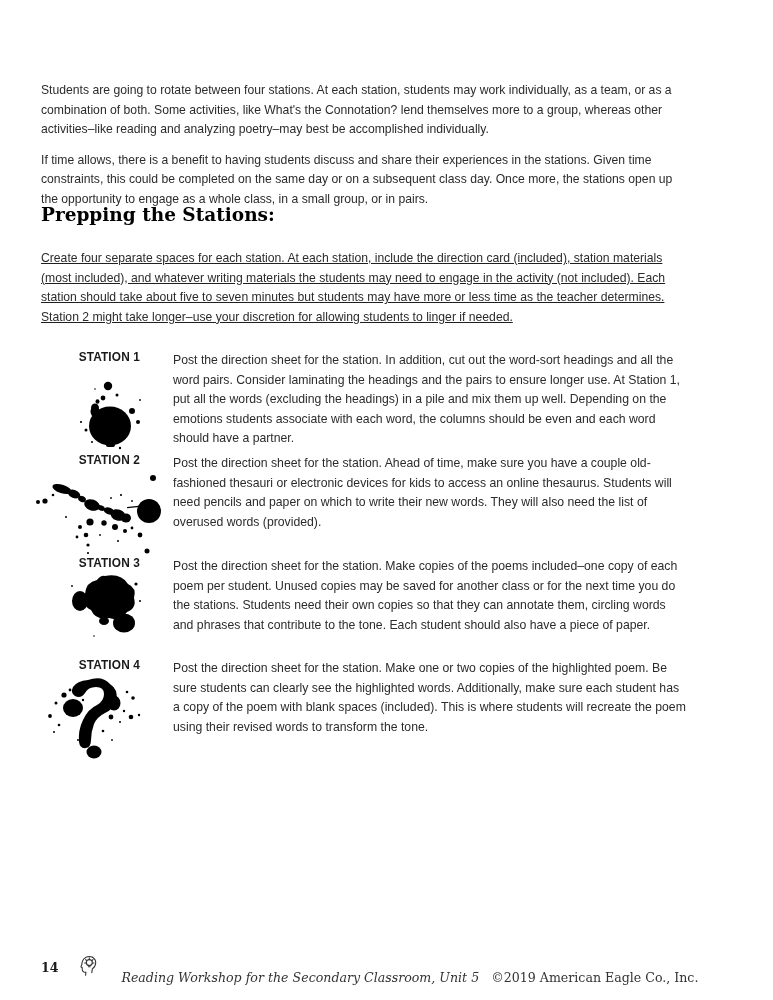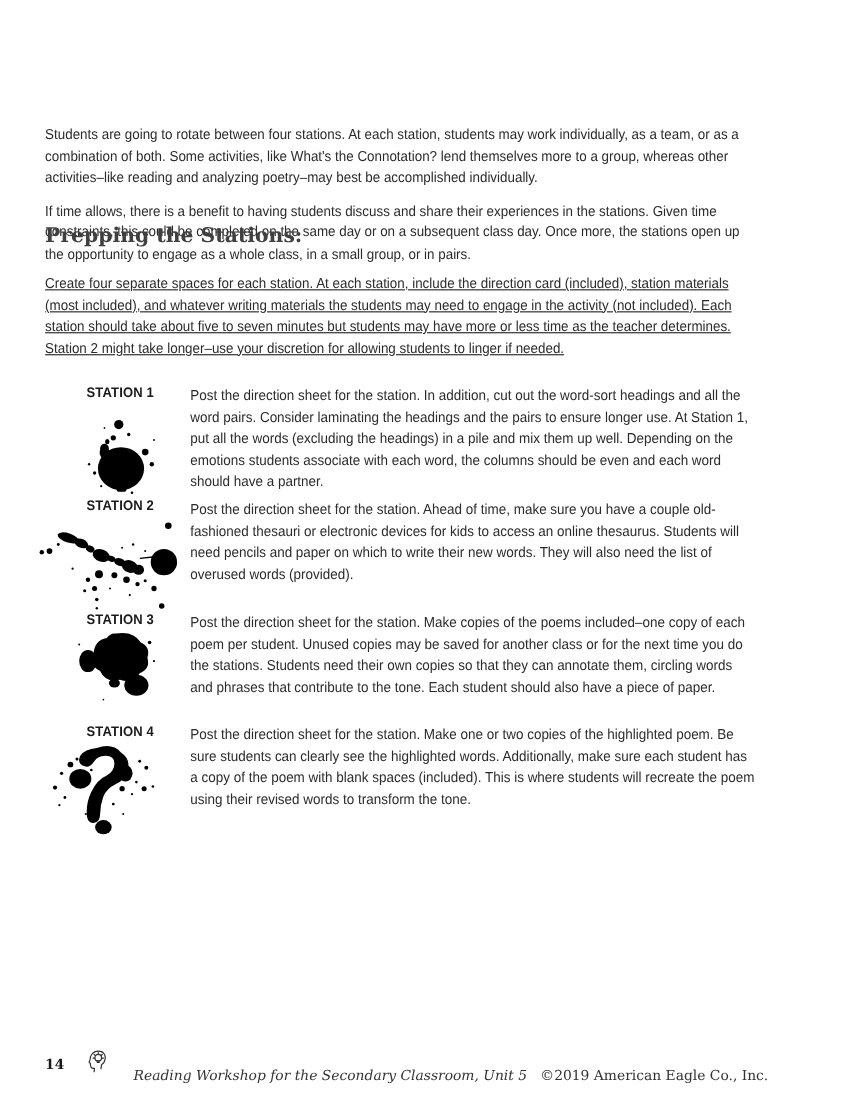--- a/index.html
+++ b/index.html
@@ -55,21 +55,21 @@
     color: #2b2b2b;
     text-align: left;
   }
 
   .section-head {
     position: absolute;
     left: 41px;
     font-family: "DejaVu Serif", "Liberation Serif", serif;
     font-weight: bold;
     font-size: 18.5px;
-    color: #404040;
+    color: #000000;
   }
 
   
   .station {
     position: absolute;
     left: 0;
     width: 773px;
   }
   .station-label {
     position: absolute;
@@ -128,21 +128,21 @@
     margin-top: 20px;
   }
   .footer-text .ital { font-style: italic; }
 </style>
 </head>
 <body>
 
 <div class="page">
 
 
-  <div class="body-col" style="top:80px;margin-top:32px;">
+  <div class="body-col" style="top:80px;">
     <p class="para">Students are going to rotate between four stations. At each station, students may work individually, as a team, or as a combination of both. Some activities, like What's the Connotation? lend themselves more to a group, whereas other activities–like reading and analyzing poetry–may best be accomplished individually.</p>
     <p class="para">If time allows, there is a benefit to having students discuss and share their experiences in the stations. Given time constraints, this could be completed on the same day or on a subsequent class day. Once more, the stations open up the opportunity to engage as a whole class, in a small group, or in pairs.</p>
   </div>
 
   <div class="section-head" style="top:204px;">Prepping the Stations:</div>
 
   <div class="body-col" style="top:248px;text-decoration:underline;">
     <p class="para">Create four separate spaces for each station. At each station, include the direction card (included), station materials (most included), and whatever writing materials the students may need to engage in the activity (not included). Each station should take about five to seven minutes but students may have more or less time as the teacher determines. Station 2 might take longer–use your discretion for allowing students to linger if needed.</p>
   </div>
 

